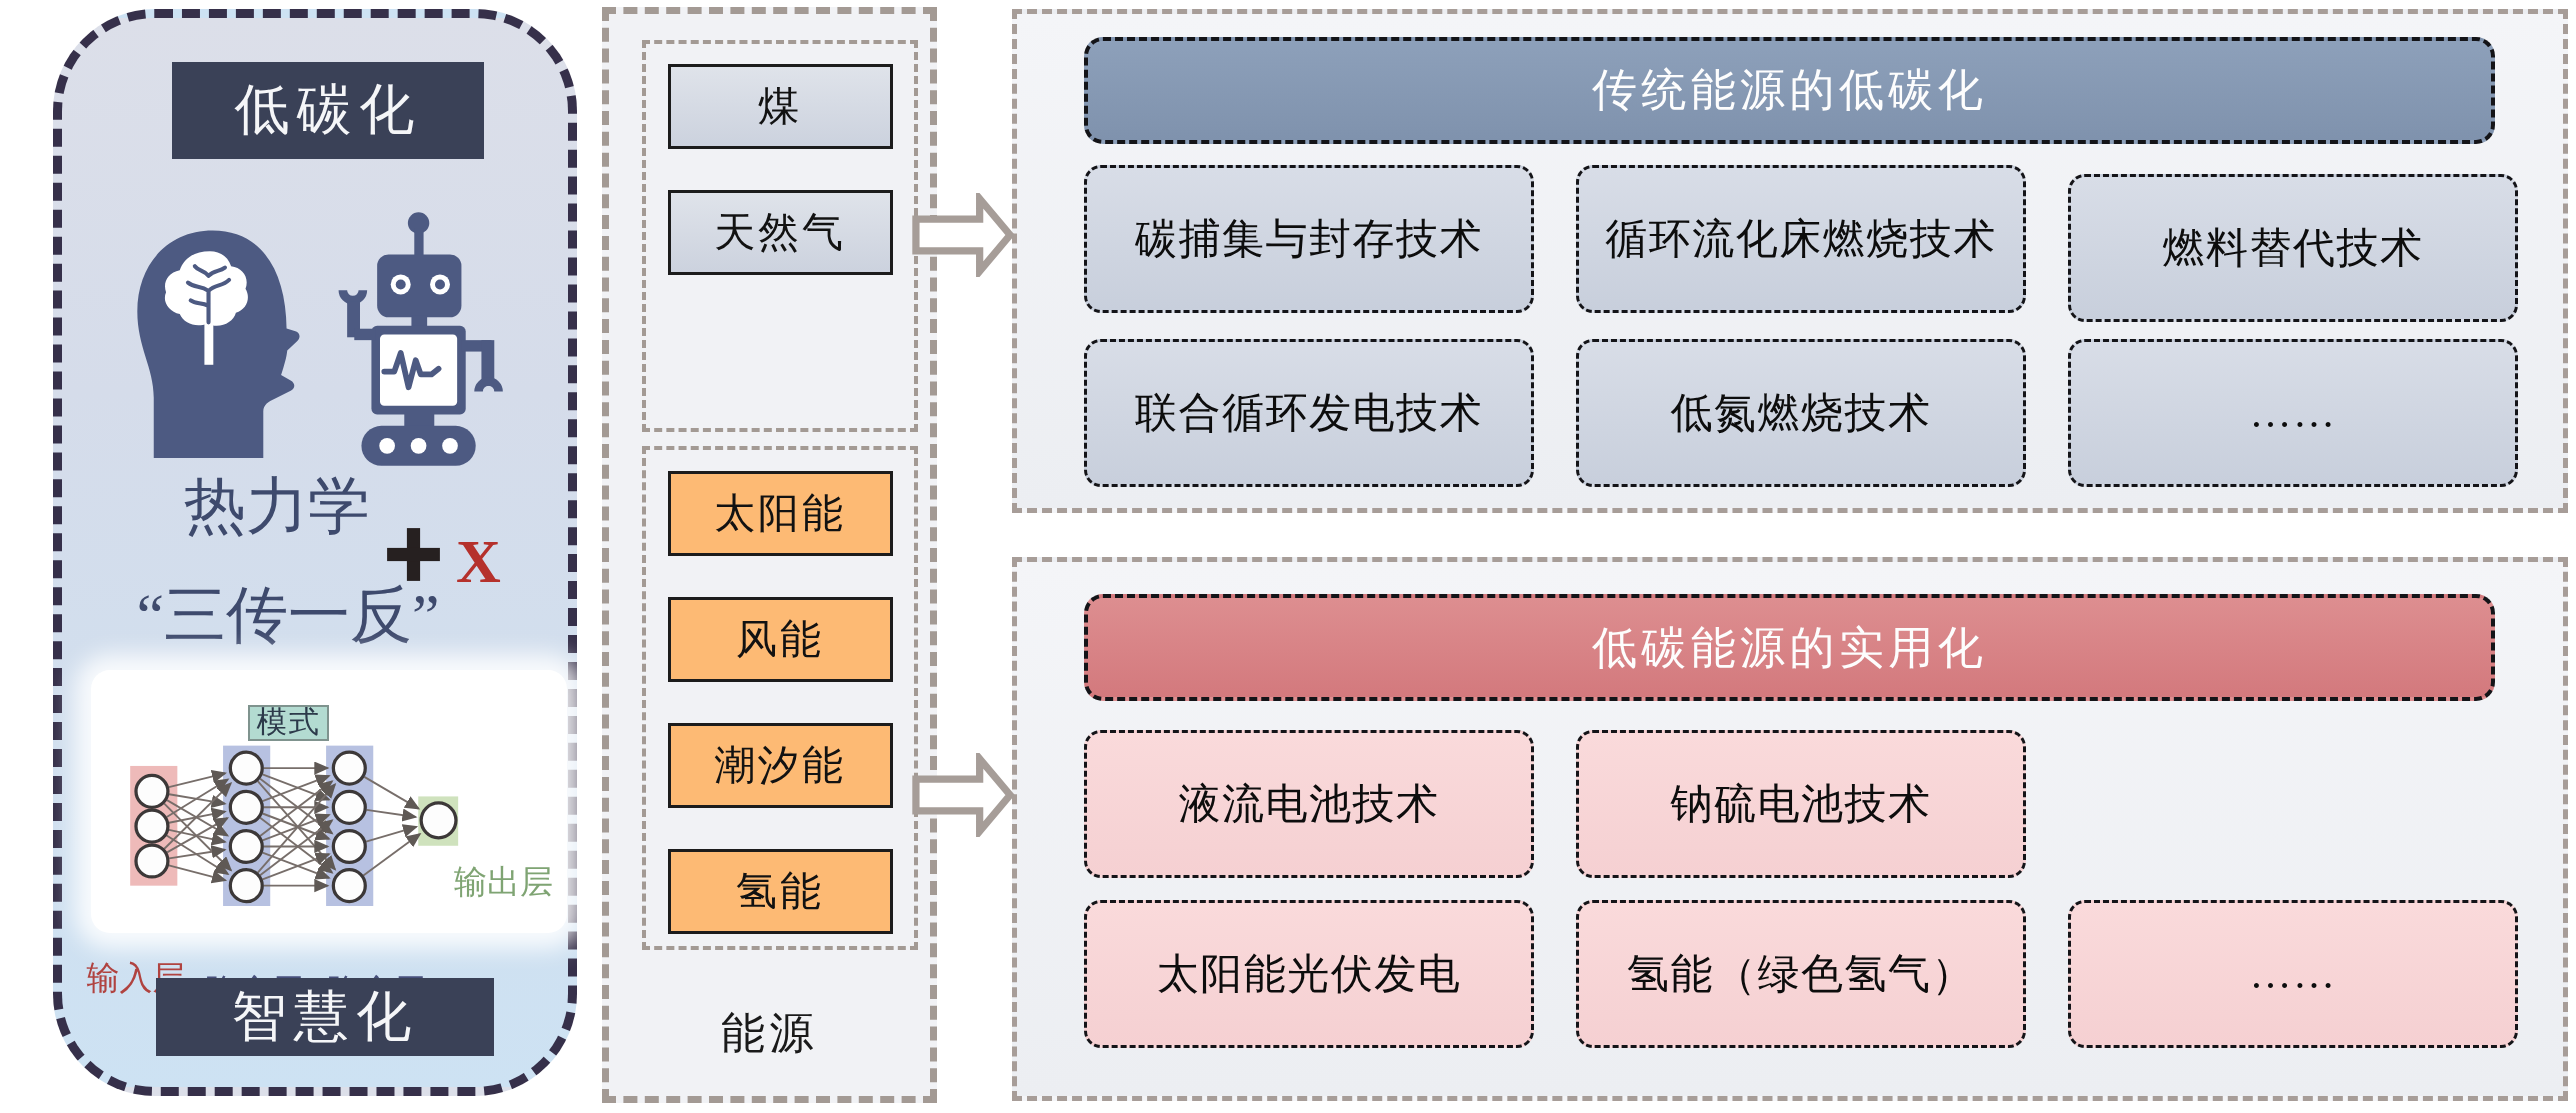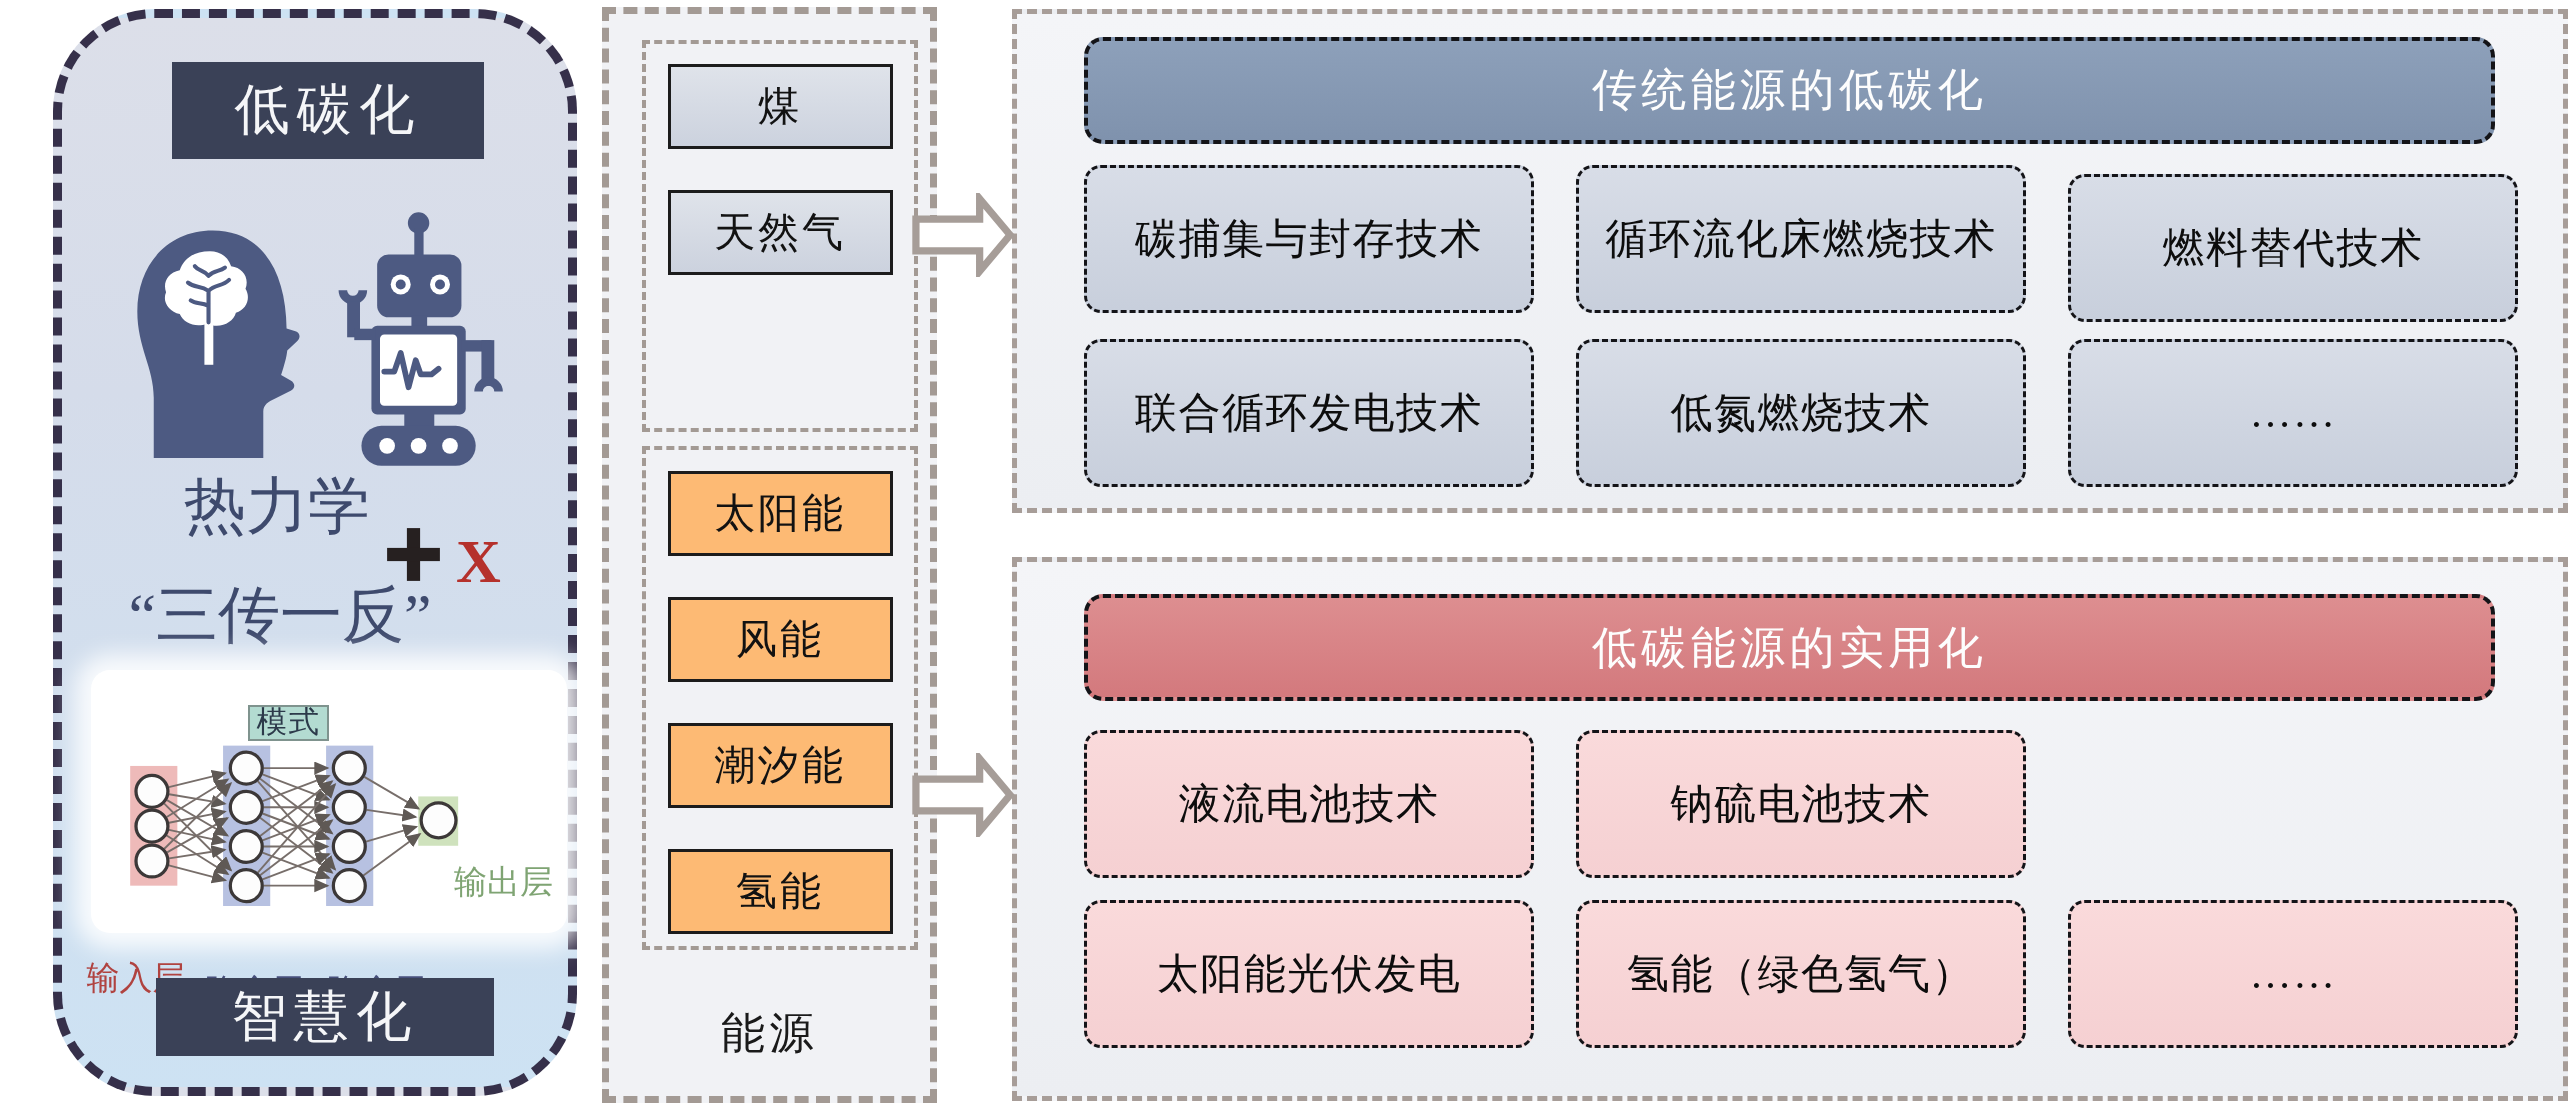--- a/index.html
+++ b/index.html
@@ -108,21 +108,21 @@
 
     <div class="abs" style="left:324px;top:509px;width:55px;height:55px;">
       <svg width="55" height="55" viewBox="0 0 100 100">
         <rect x="38" y="2" width="24" height="96" fill="#262020"></rect>
         <rect x="2" y="38" width="96" height="24" fill="#262020"></rect>
       </svg>
     </div>
 
     <div class="abs x-symbol" style="left:380px;top:508px;width:73px;">X</div>
 
-    <div class="abs concept-text" style="left:44px;top:559px;width:348px;">“三传一反”</div>
+    <div class="abs concept-text" style="left:52px;top:559px;width:348px;">“三传一反”</div>
 
     <div class="abs nn-area" style="left:29px;top:652px;width:476px;height:263px;">
       <svg id="nn-svg" width="476" height="263" viewBox="0 0 656 362">
           <defs>
             <marker id="arr" markerWidth="9" markerHeight="9" refX="7" refY="3.5" orient="auto">
               <path d="M0,0 L8,3.5 L0,7 Z" fill="#5f5955"></path>
             </marker>
           </defs>
           <rect x="54" y="132" width="65" height="165" fill="#eebab9"></rect>
           <rect x="182" y="104" width="65" height="221" fill="#b7c1e1"></rect>

